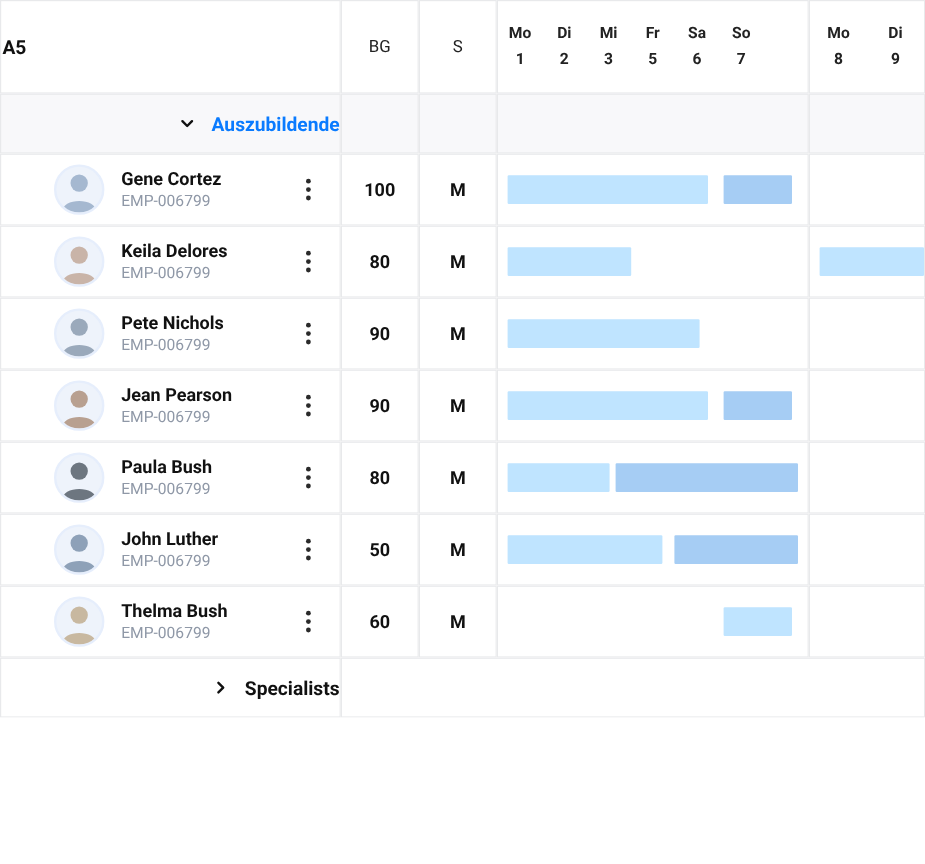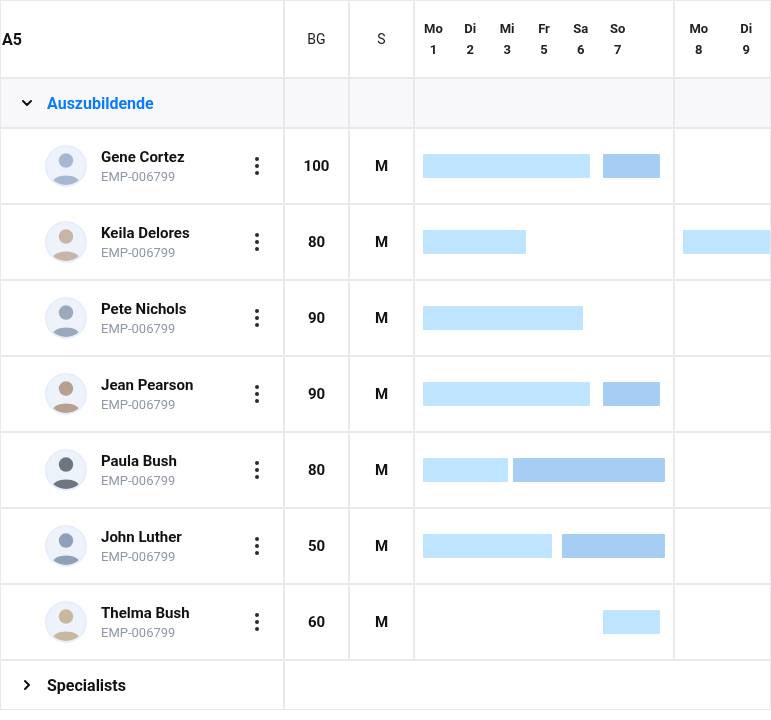--- a/index.html
+++ b/index.html
@@ -1,28 +1,28 @@
 <!DOCTYPE html>
 <html><head>
 <meta charset="utf-8">
 <style>
 *{box-sizing:border-box;margin:0;padding:0}
 html,body{font-family:-apple-system,BlinkMacSystemFont,"Segoe UI",Roboto,Arial,sans-serif;font-size:14px;color:#111}
 .grid{display:grid;grid-template-columns:284px 65px 65px 260px 97px;background:#fff;width:771px}
 .cell{border:1px solid #e8e9eb;padding:0;display:flex;align-items:center;justify-content:center;min-height:0}
 .hdr{height:78px;background:#fff}
 .grp{height:50px;background:#f8f8fa}
-.row{height:76px;background:#fff}
+.row{height:60px;background:#fff}
 .hdr.first{justify-content:flex-start;padding-left:1px;font-weight:700;font-size:16px}
 .hdr .label{font-weight:400;font-size:14px;color:#222}
 .days{display:grid;grid-template-columns:repeat(7,1fr);width:100%;height:100%}
 .day{display:flex;flex-direction:column;align-items:center;justify-content:center;gap:6px}
 .day span{font-weight:700;font-size:13px;color:#222}
 .days2{display:grid;grid-template-columns:repeat(2,1fr);width:100%;height:100%}
-.grp.first{justify-content:flex-start;padding-left:20px;gap:14px}
+.grp.first{justify-content:flex-end;padding-left:20px;gap:14px}
 .chev{width:12px;height:12px;display:inline-block}
 .chev svg{display:block}
 .grp-title{font-weight:700;font-size:16px}
 .active{color:#0a7bff}
 .emp{display:flex;align-items:center;width:100%;padding:0 14px 0 44px;gap:14px}
 .avatar{width:42px;height:42px;border-radius:50%;flex:0 0 42px;border:2px solid #e6eefc;background:#eef3fb;display:flex;align-items:center;justify-content:center;overflow:hidden}
 .avatar svg{display:block}
 .names{flex:1;display:flex;flex-direction:column;gap:3px}
 .empname{font-weight:700;font-size:15px}
 .empid{color:#8f98a7;font-size:13px}

